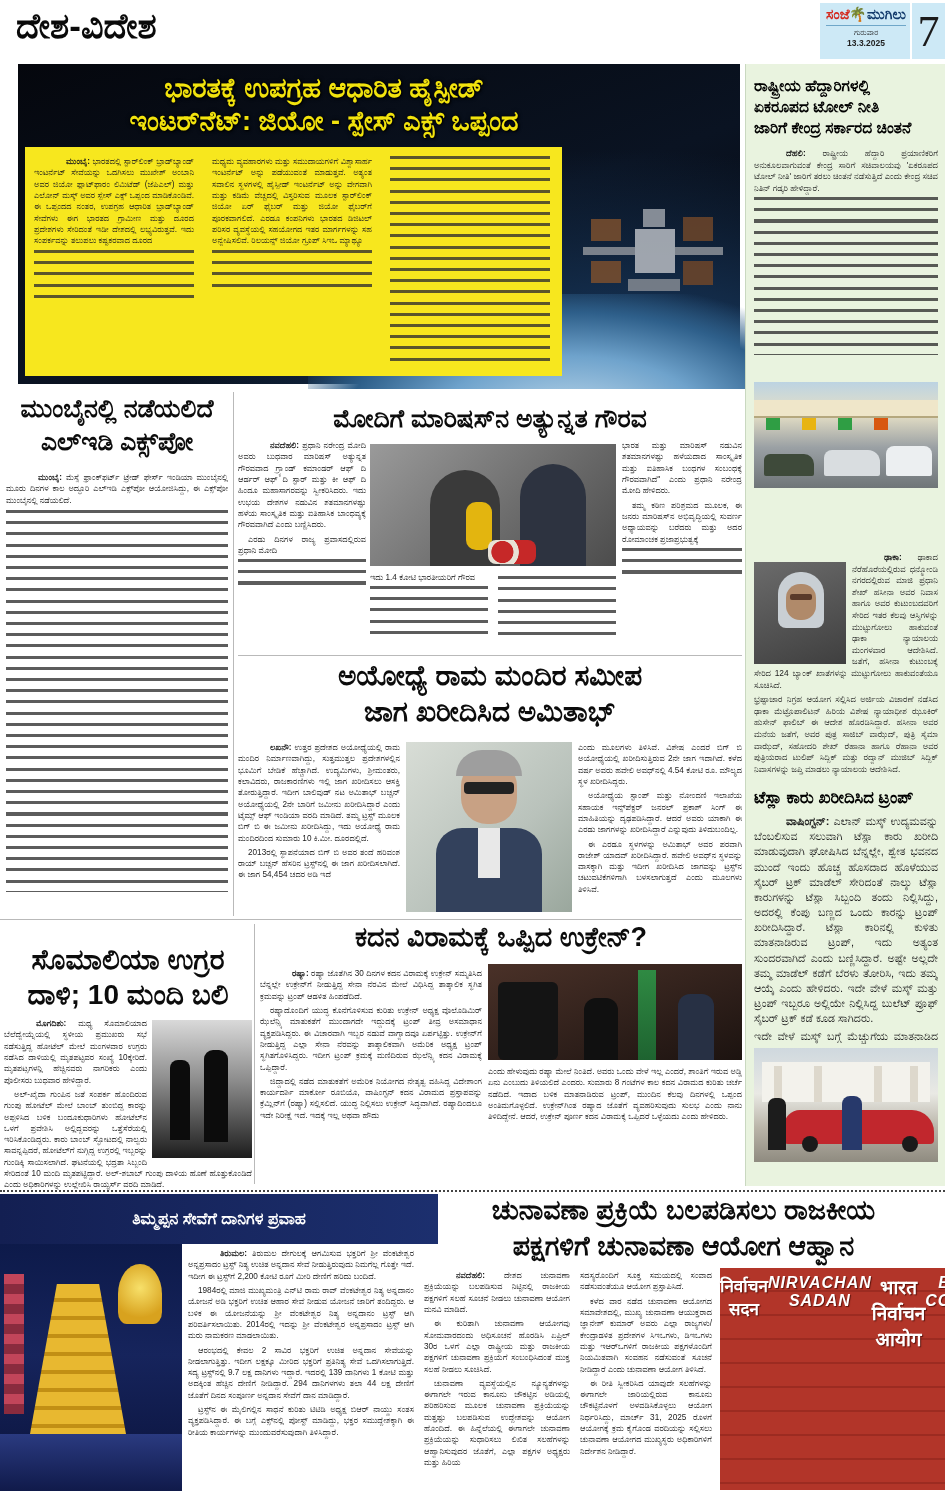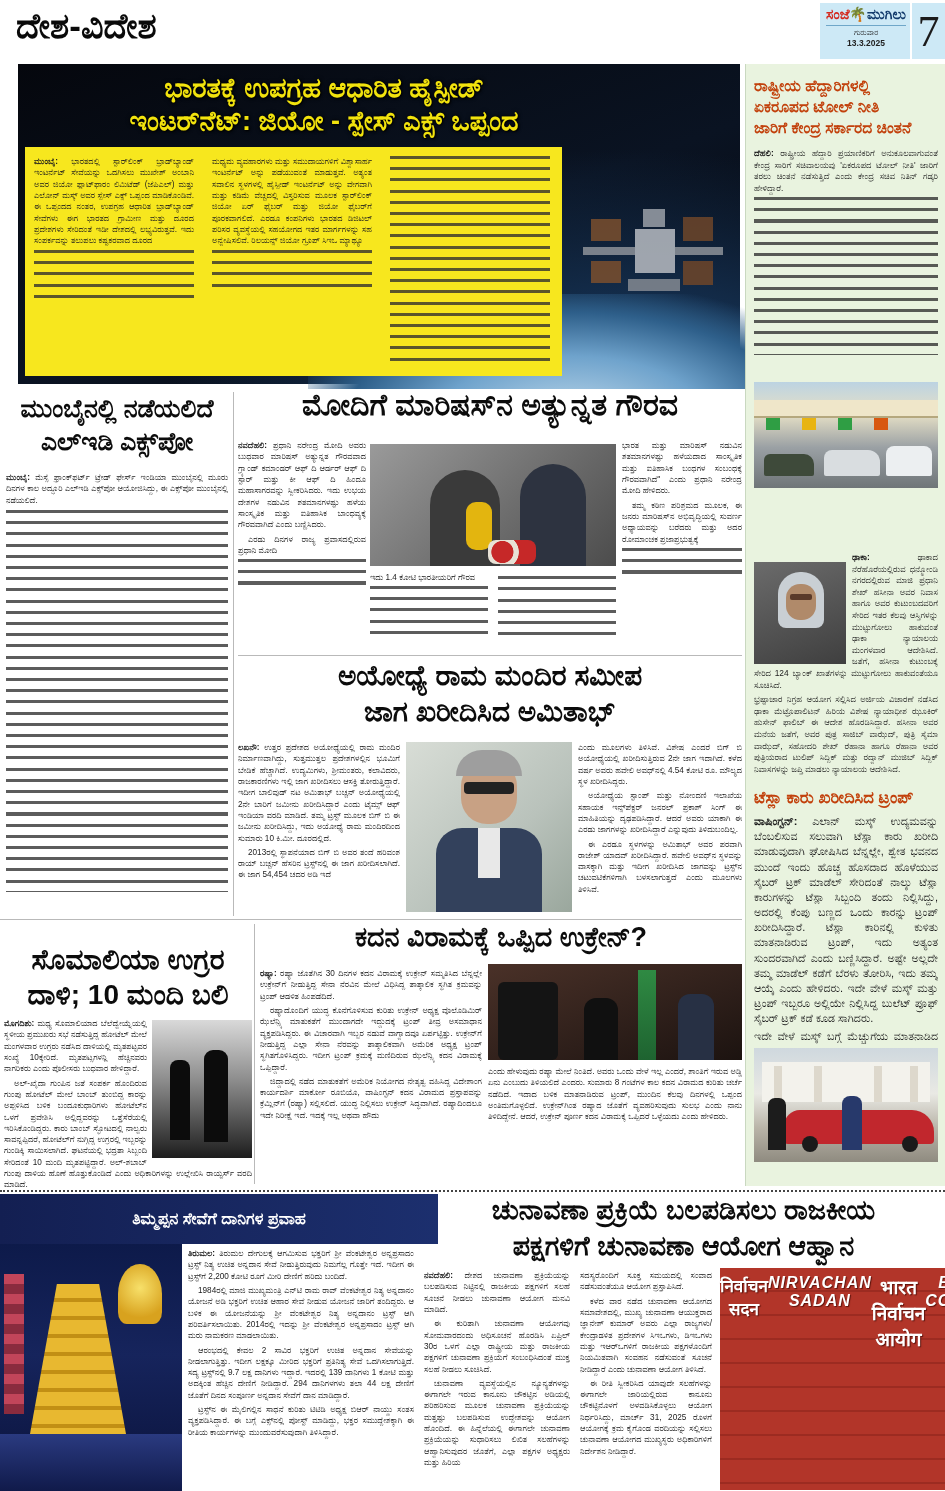--- a/index.html
+++ b/index.html
@@ -2,23 +2,23 @@
 <html><head>
 <meta charset="utf-8">
 <style>
   html,body{margin:0;padding:0;background:#fff;}
   #page{position:relative;width:945px;height:1491px;background:#fff;overflow:hidden;
         font-family:"Liberation Sans",sans-serif;color:#111;}
   .abs{position:absolute;}
   .bt{font-size:8.2px;line-height:1.38;text-align:justify;color:#1c1c1c;overflow:hidden;}
   .bt p{margin:0 0 3px 0;}
   .bt p.ind{text-indent:10px;}
-  .dl{font-weight:bold;}
+  .dl{font-weight:bold;margin-left:32px;}
   .greek{background:repeating-linear-gradient(to bottom,#2e2e2e 0 3.1px,transparent 3.1px 11.2px);opacity:.78;}
-  .ghl{font-weight:bold;color:#c2410c;}
+  .ghl{font-weight:bold;color:#000000;}
   .rule{background:#b9b9b9;}
   .photo{position:absolute;overflow:hidden;}
   
   #section-title{left:16px;top:6px;font-size:35px;font-weight:bold;color:#0a0a0a;}
   #masthead{left:820px;top:3px;width:125px;height:56px;background:#cde9f6;display:flex;}
   #masthead .mleft{width:84px;padding:3px 2px 0 4px;text-align:center;border-right:2px solid #fff;}
   #mast-name{font-size:14px;font-weight:bold;white-space:nowrap;}
   #mast-name .red{color:#d42a1e;}
   #mast-name .blu{color:#123a6b;}
   .mline{height:1px;background:#6fa7c9;margin:2px 2px;}
@@ -109,21 +109,21 @@
     <p><b class="dl">ಮುಂಬೈ:</b> <span>ಮೆಸ್ಸೆ ಫ್ರಾಂಕ್‌ಫರ್ಟ್ ಟ್ರೇಡ್ ಫೇರ್ಸ್ ಇಂಡಿಯಾ ಮುಂಬೈನಲ್ಲಿ ಮೂರು ದಿನಗಳ ಕಾಲ ಅದ್ಧೂರಿ ಎಲ್‌ಇಡಿ ಎಕ್ಸ್‌ಪೋ ಆಯೋಜಿಸಿದ್ದು, ಈ ಎಕ್ಸ್‌ಪೋ ಮುಂಬೈನಲ್ಲಿ ನಡೆಯಲಿದೆ.</span></p>
     <div class="greek" style="height:382px;margin-top:4px;"></div>
   </div>
 
   <div class="abs rule" style="left:233px;top:392px;width:1px;height:524px;"></div>
   <div class="abs rule" style="left:238px;top:655px;width:504px;height:1px;"></div>
   <div class="abs rule" style="left:0;top:919px;width:742px;height:1px;"></div>
   <div class="abs rule" style="left:254px;top:924px;width:1px;height:260px;"></div>
 
   <div class="abs" style="left:238px;top:388px;width:504px;height:266px;">
-    <div class="chead" style="font-size:30px;">ಮೋದಿಗೆ ಮಾರಿಷಸ್‌ನ ಅತ್ಯುನ್ನತ ಗೌರವ</div>
+    <div class="chead" style="font-size:25px;margin-top:16px;">ಮೋದಿಗೆ ಮಾರಿಷಸ್‌ನ ಅತ್ಯುನ್ನತ ಗೌರವ</div>
     <div class="abs bt" style="left:0;top:52px;width:128px;height:212px;">
       <p><b class="dl">ನವದೆಹಲಿ:</b> <span>ಪ್ರಧಾನಿ ನರೇಂದ್ರ ಮೋದಿ ಅವರು ಬುಧವಾರ ಮಾರಿಷಸ್ ಅತ್ಯುನ್ನತ ಗೌರವವಾದ ಗ್ರ್ಯಾಂಡ್ ಕಮಾಂಡರ್ ಆಫ್ ದಿ ಆರ್ಡರ್ ಆಫ್ ದಿ ಸ್ಟಾರ್ ಮತ್ತು ಕೀ ಆಫ್ ದಿ ಹಿಂದೂ ಮಹಾಸಾಗರವನ್ನು ಸ್ವೀಕರಿಸಿದರು. ಇದು ಉಭಯ ದೇಶಗಳ ನಡುವಿನ ಶತಮಾನಗಳಷ್ಟು ಹಳೆಯ ಸಾಂಸ್ಕೃತಿಕ ಮತ್ತು ಐತಿಹಾಸಿಕ ಬಾಂಧವ್ಯಕ್ಕೆ ಗೌರವವಾಗಿದೆ ಎಂದು ಬಣ್ಣಿಸಿದರು.</span></p>
       <p class="ind">ಎರಡು ದಿನಗಳ ರಾಜ್ಯ ಪ್ರವಾಸದಲ್ಲಿರುವ ಪ್ರಧಾನಿ ಮೋದಿ</p>
       <div class="greek" style="height:28px;"></div>
     </div>
     <div class="photo" style="left:132px;top:56px;width:246px;height:122px;background:linear-gradient(135deg,#9a9a9a 0%,#6e6e6e 55%,#4c4c4c 100%);">
       <div class="abs" style="left:60px;top:26px;width:70px;height:96px;background:#3a3a3a;border-radius:35px 35px 0 0;"></div>
       <div class="abs" style="left:150px;top:20px;width:66px;height:102px;background:#2d3340;border-radius:33px 33px 0 0;"></div>
       <div class="abs" style="left:96px;top:58px;width:26px;height:48px;background:#e3b50f;border-radius:10px;"></div>
       <div class="abs" style="left:118px;top:96px;width:48px;height:24px;background:radial-gradient(circle at 30% 50%,#c62828 30%,#e8e2d6 32%,#e8e2d6 45%,#c62828 47%);border-radius:8px;"></div>

